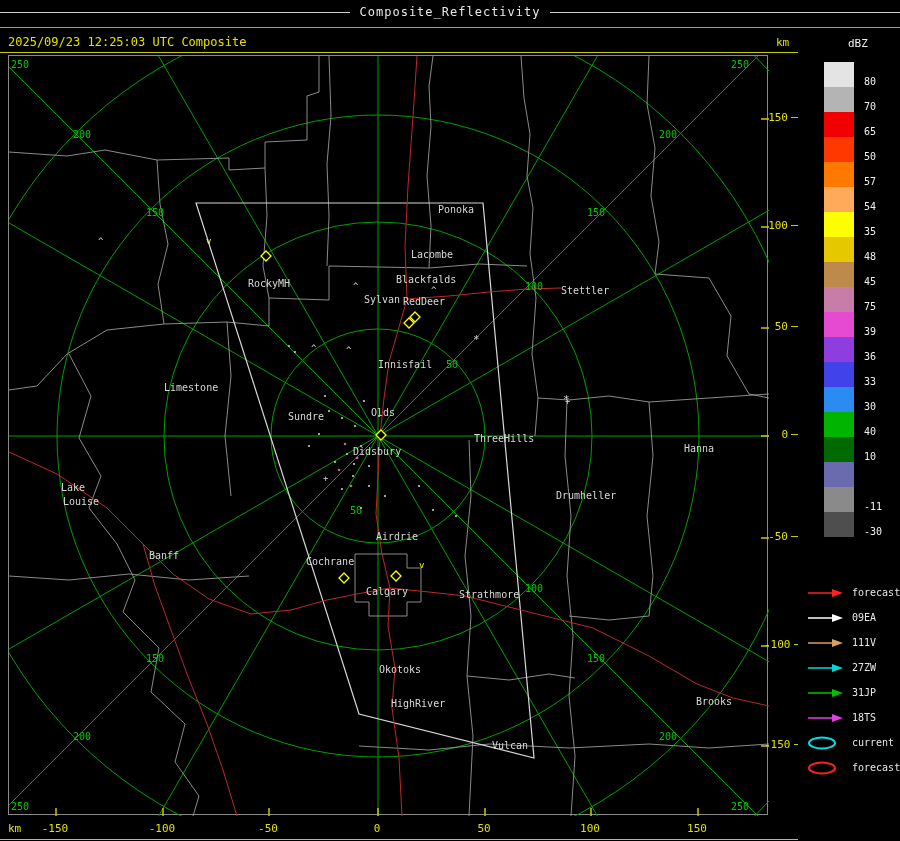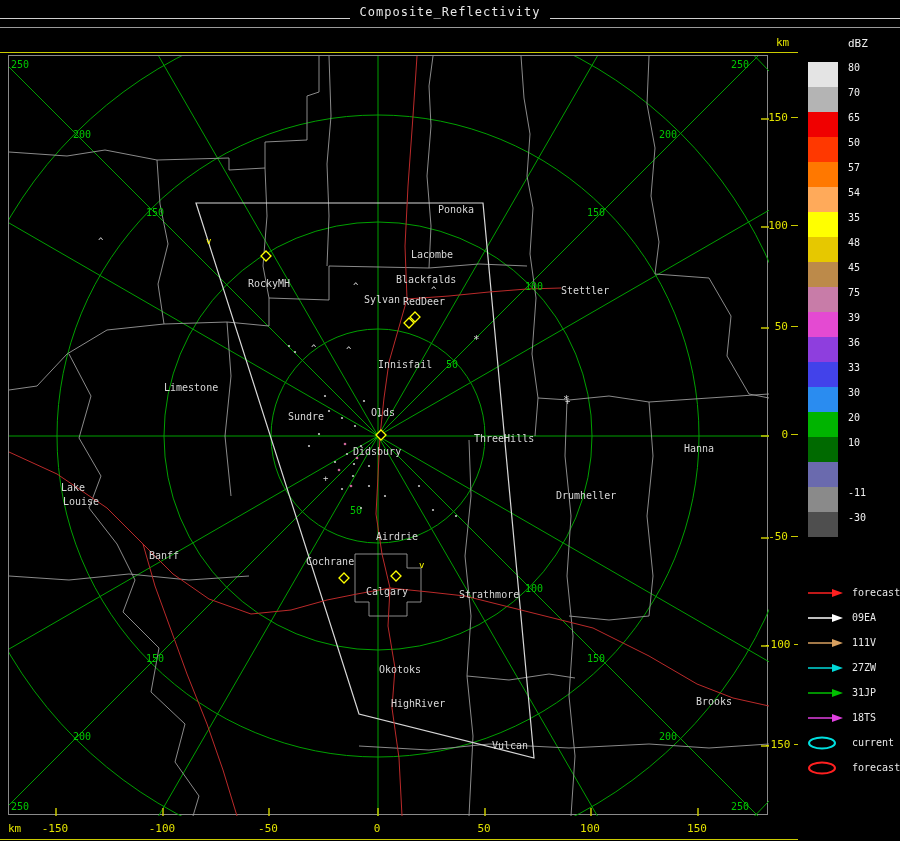--- a/index.html
+++ b/index.html
@@ -3,21 +3,21 @@
 <meta charset="utf-8">
 <style>
   * { margin:0; padding:0; box-sizing:border-box; }
   body { background:#000; }
   .screen {
     position:relative; width:900px; height:841px; background:#000;
     font-family:"DejaVu Sans Mono","Liberation Mono",monospace; overflow:hidden;
   }
   .title-bar {
     position:absolute; top:5px; left:0; right:0;
-    display:flex; align-items:flex-end; gap:10px;
+    display:flex; align-items:center; gap:10px;
     color:#e8e8e8; font-size:12px; letter-spacing:1px;
   }
   .title-bar .rule { flex:1; height:1px; background:#cfcfcf; }
   .top-separator { position:absolute; top:27px; left:0; width:900px; height:1px; background:#9a9a9a; }
   .datetime { position:absolute; top:35px; left:8px; color:#e2e200; font-size:12px; }
   .km-top { position:absolute; top:36px; left:776px; color:#e2e200; font-size:11px; }
   .dbz-label { position:absolute; top:37px; left:836px; color:#f0f0f0; font-size:11px;margin-left:12px; }
   .yellow-rule-top { position:absolute; top:52px; left:0; width:798px; height:1px; background:#caca00; }
   .yellow-rule-bottom { position:absolute; top:839px; left:0; width:798px; height:1px; background:#caca00; }
   .map-frame {
@@ -30,40 +30,41 @@
     display:flex; align-items:center; justify-content:flex-end; gap:3px;
   }
   .ytick .dash { width:7px; height:1px; background:#caca00; }
   .xtick {
     position:absolute; top:822px; color:#e2e200; font-size:11px;
     width:44px; text-align:center;
   }
   .km-bottom { position:absolute; top:822px; left:8px; color:#e2e200; font-size:11px; }
   .sidebar { position:absolute; top:0; left:800px; width:100px; height:841px; }
   .colorbar { position:absolute; top:62px; left:8px; }
-  .cb-row { display:flex; height:25px; align-items:flex-start; }
+  .cb-row { display:flex; height:25px; align-items:flex-end;margin-left:16px; }
   .cb-swatch { width:30px; height:25px; }
   .cb-val { margin-left:10px; color:#f0f0f0; font-size:10px; }
   .legend { position:absolute; top:548px; left:6px;margin-top:32px; }
   .lg-row { display:flex; height:25px; align-items:center; }
   .lg-icon { width:38px; flex:0 0 38px; }
   .lg-label { margin-left:8px; color:#e8e8e8; font-size:10px; }
 </style>
 </head>
 <body>
 
 <div class="screen">
 
   <div class="title-bar">
     <div class="rule"></div>
     <span>Composite_Reflectivity</span>
     <div class="rule"></div>
   </div>
   <div class="top-separator"></div>
 
+  <div class="datetime">2025/09/23 12:25:03 UTC Composite</div>
   <div class="km-top">km</div>
   <div class="dbz-label">dBZ</div>
   <div class="yellow-rule-top"></div>
   <div class="yellow-rule-bottom"></div>
 
   <div class="map-frame">
     <svg id="radar-svg" width="760" height="760" viewBox="0 0 760 760">
         <circle cx="369" cy="380" r="107" fill="none" stroke="#00a000" stroke-width="1"></circle>
         <circle cx="369" cy="380" r="214" fill="none" stroke="#00a000" stroke-width="1"></circle>
         <circle cx="369" cy="380" r="321" fill="none" stroke="#00a000" stroke-width="1"></circle>
@@ -307,21 +308,21 @@
         <div class="cb-row">
           <div class="cb-swatch" style="background: rgb(66, 66, 234);"></div>
           <div class="cb-val">33</div>
         </div>
         <div class="cb-row">
           <div class="cb-swatch" style="background: rgb(42, 140, 240);"></div>
           <div class="cb-val">30</div>
         </div>
         <div class="cb-row">
           <div class="cb-swatch" style="background: rgb(0, 180, 0);"></div>
-          <div class="cb-val">20</div>
+          <div class="cb-val">40</div>
         </div>
         <div class="cb-row">
           <div class="cb-swatch" style="background: rgb(0, 106, 0);"></div>
           <div class="cb-val">10</div>
         </div>
         <div class="cb-row">
           <div class="cb-swatch" style="background: rgb(106, 106, 174);"></div>
           <div class="cb-val"></div>
         </div>
         <div class="cb-row">

